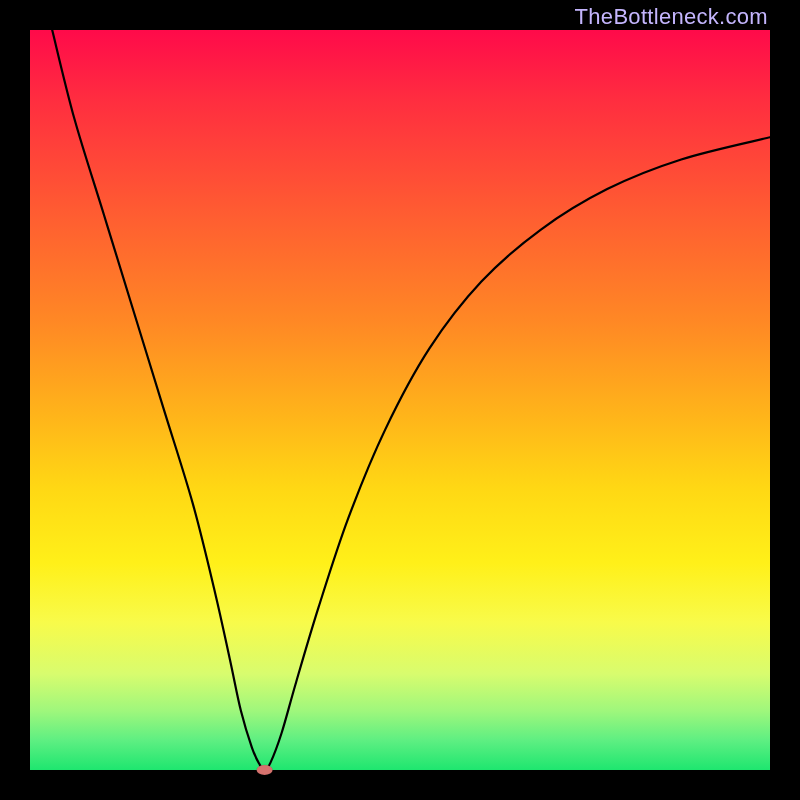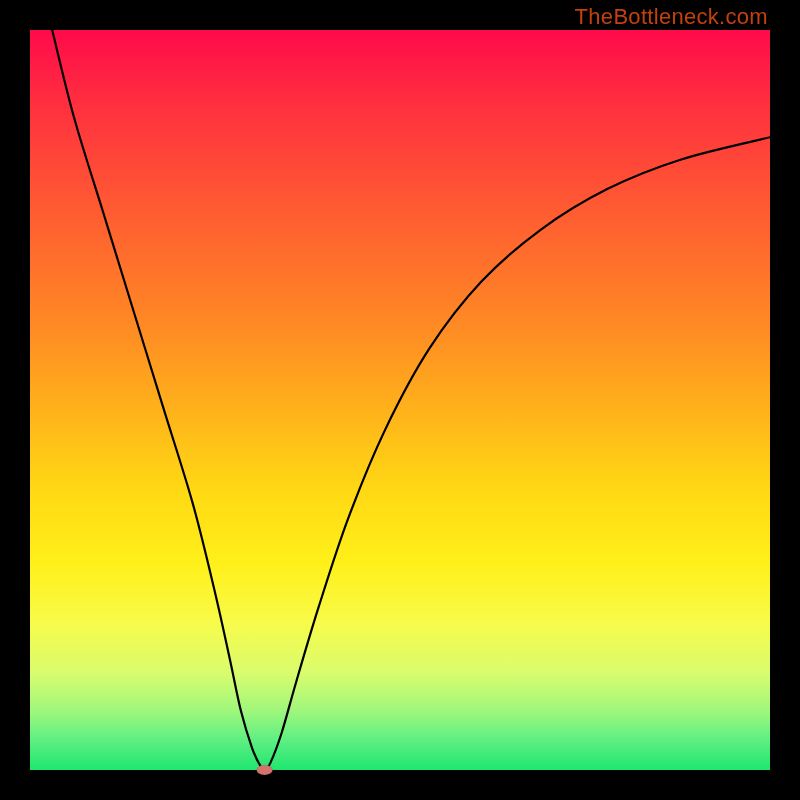--- a/index.html
+++ b/index.html
@@ -35,21 +35,21 @@
       #d8fc6e 87%,
       #9ff77c 92%,
       #5eef82 96%,
       #1ee66f 100%
     );
   }
   .watermark {
     position: absolute;
     top: 4px;
     right: 32px;
-    color: #c2410c;
+    color: #c4b5fd;
     font-size: 22px;
     font-weight: 500;
     letter-spacing: 0.3px;
     user-select: none;
   }
   svg.curve {
     position: absolute;
     left: 0;
     top: 0;
     width: 740px;

